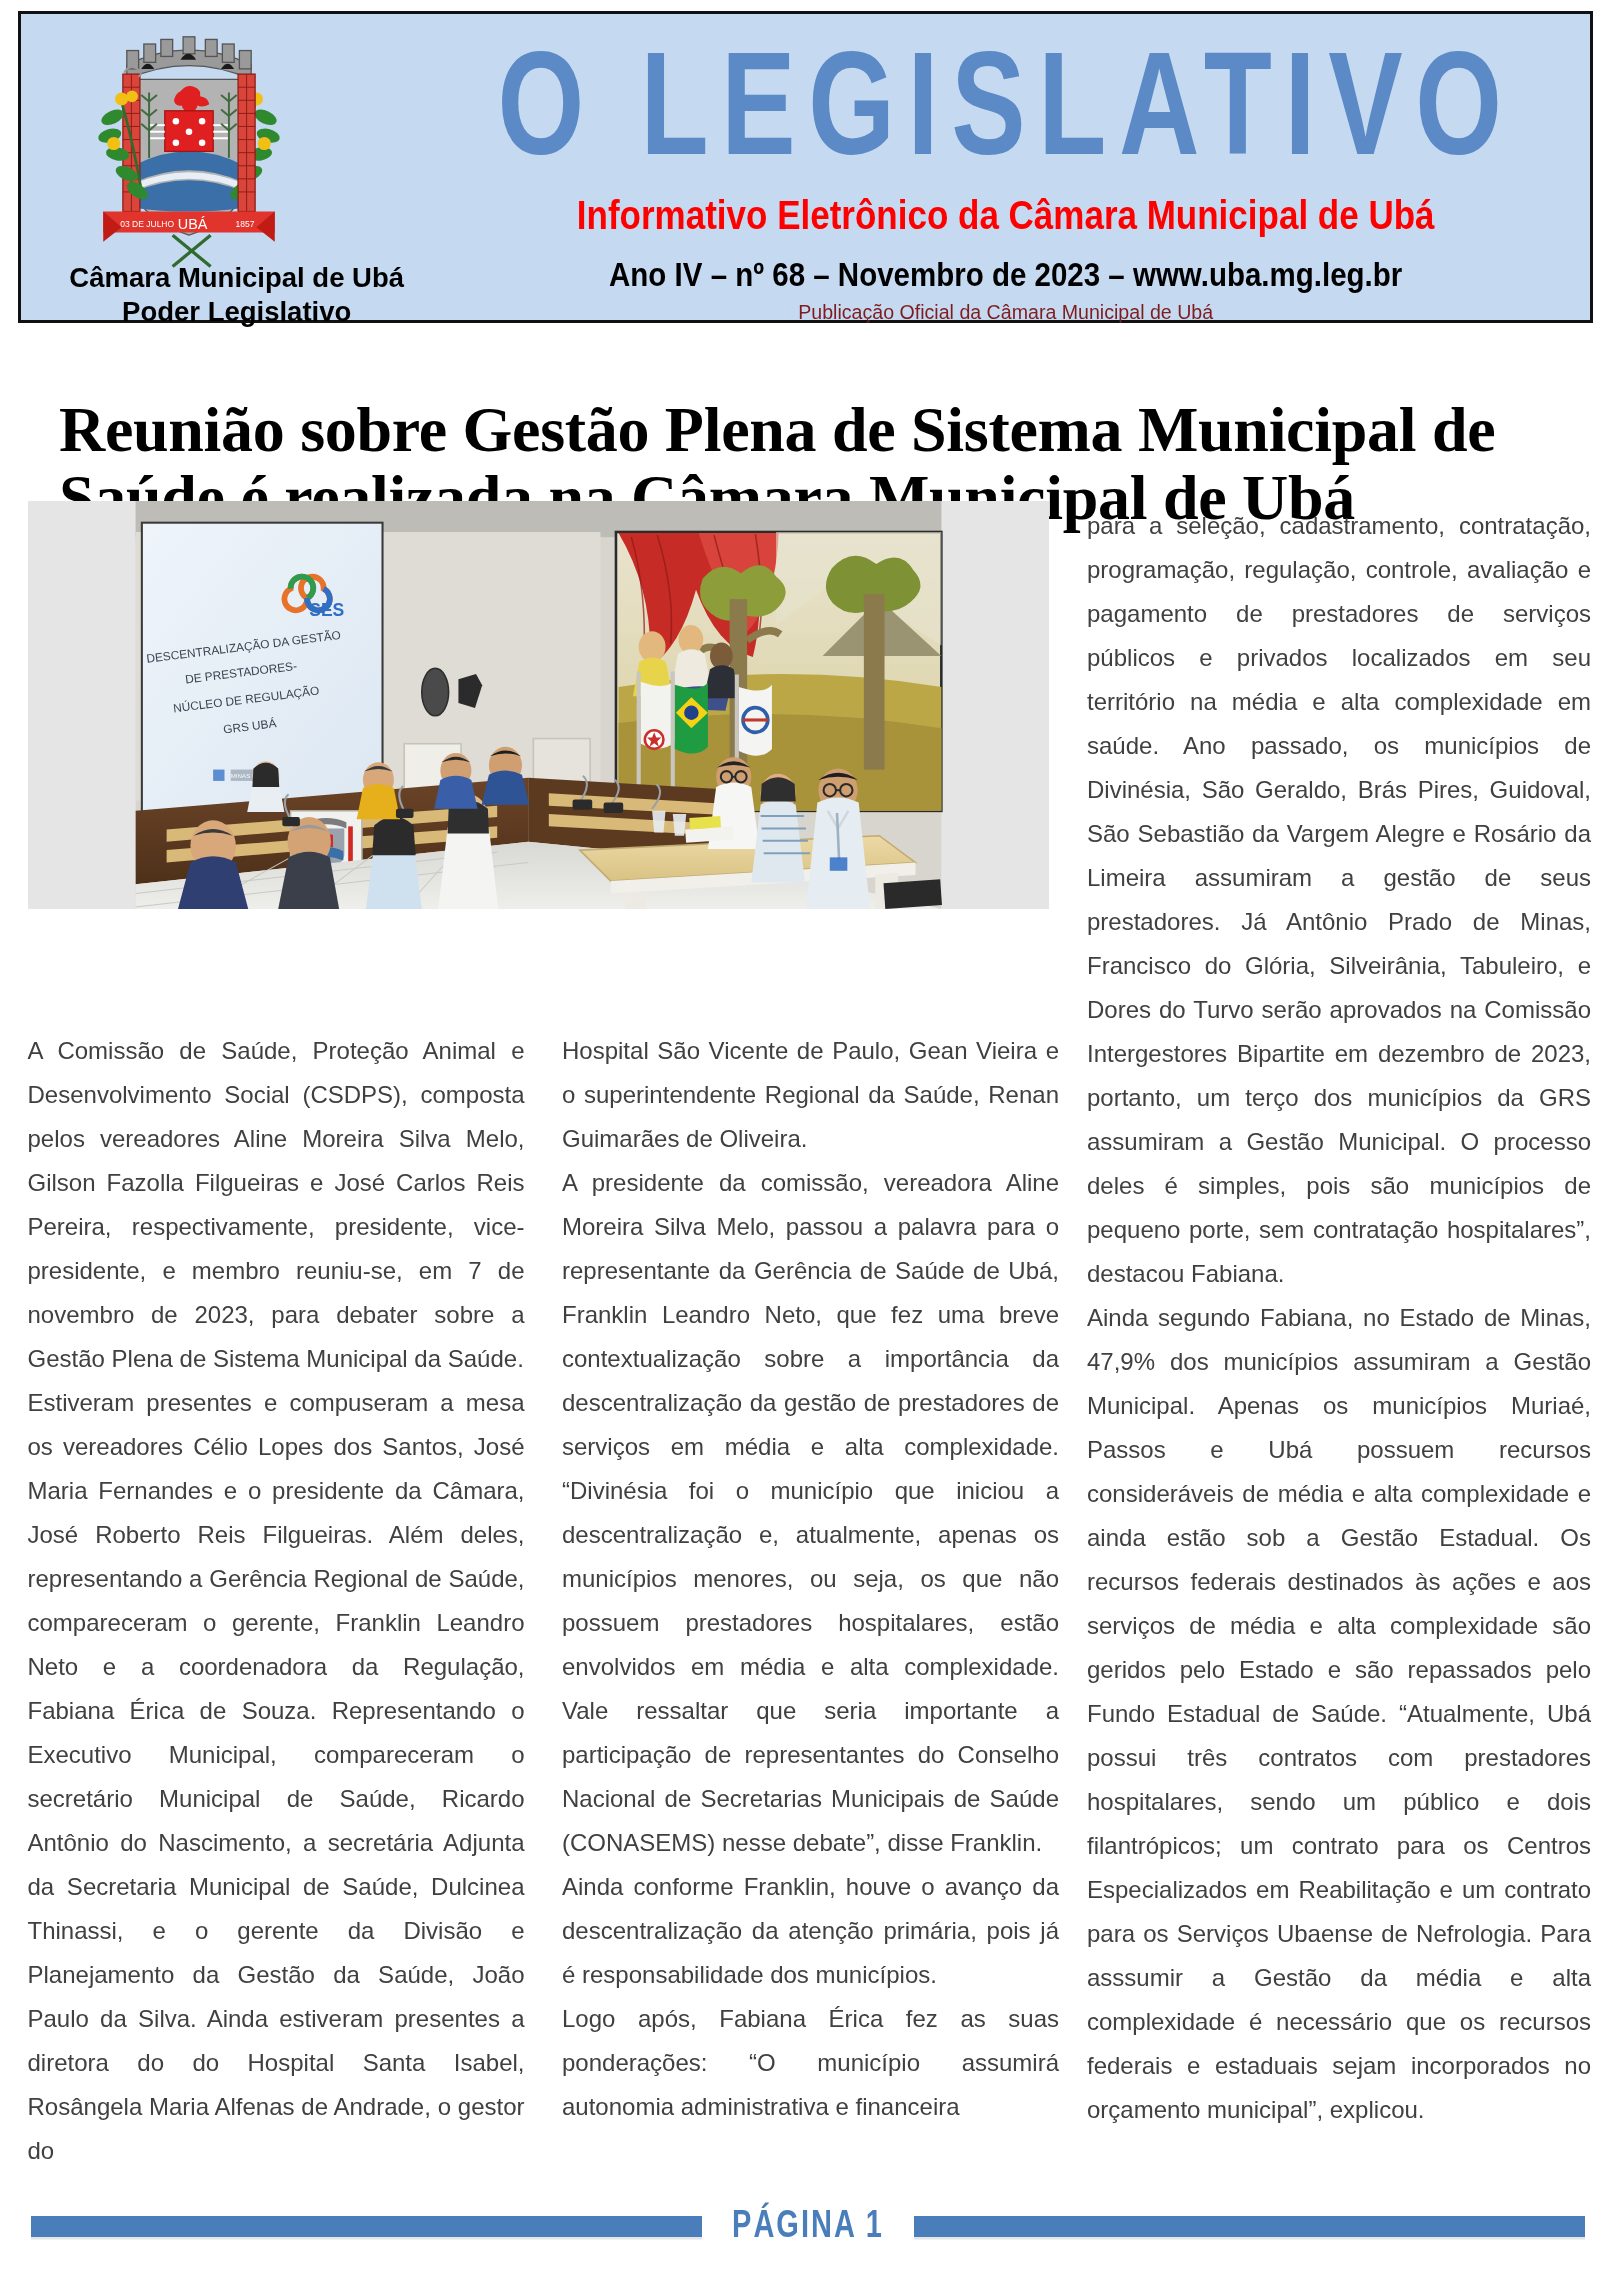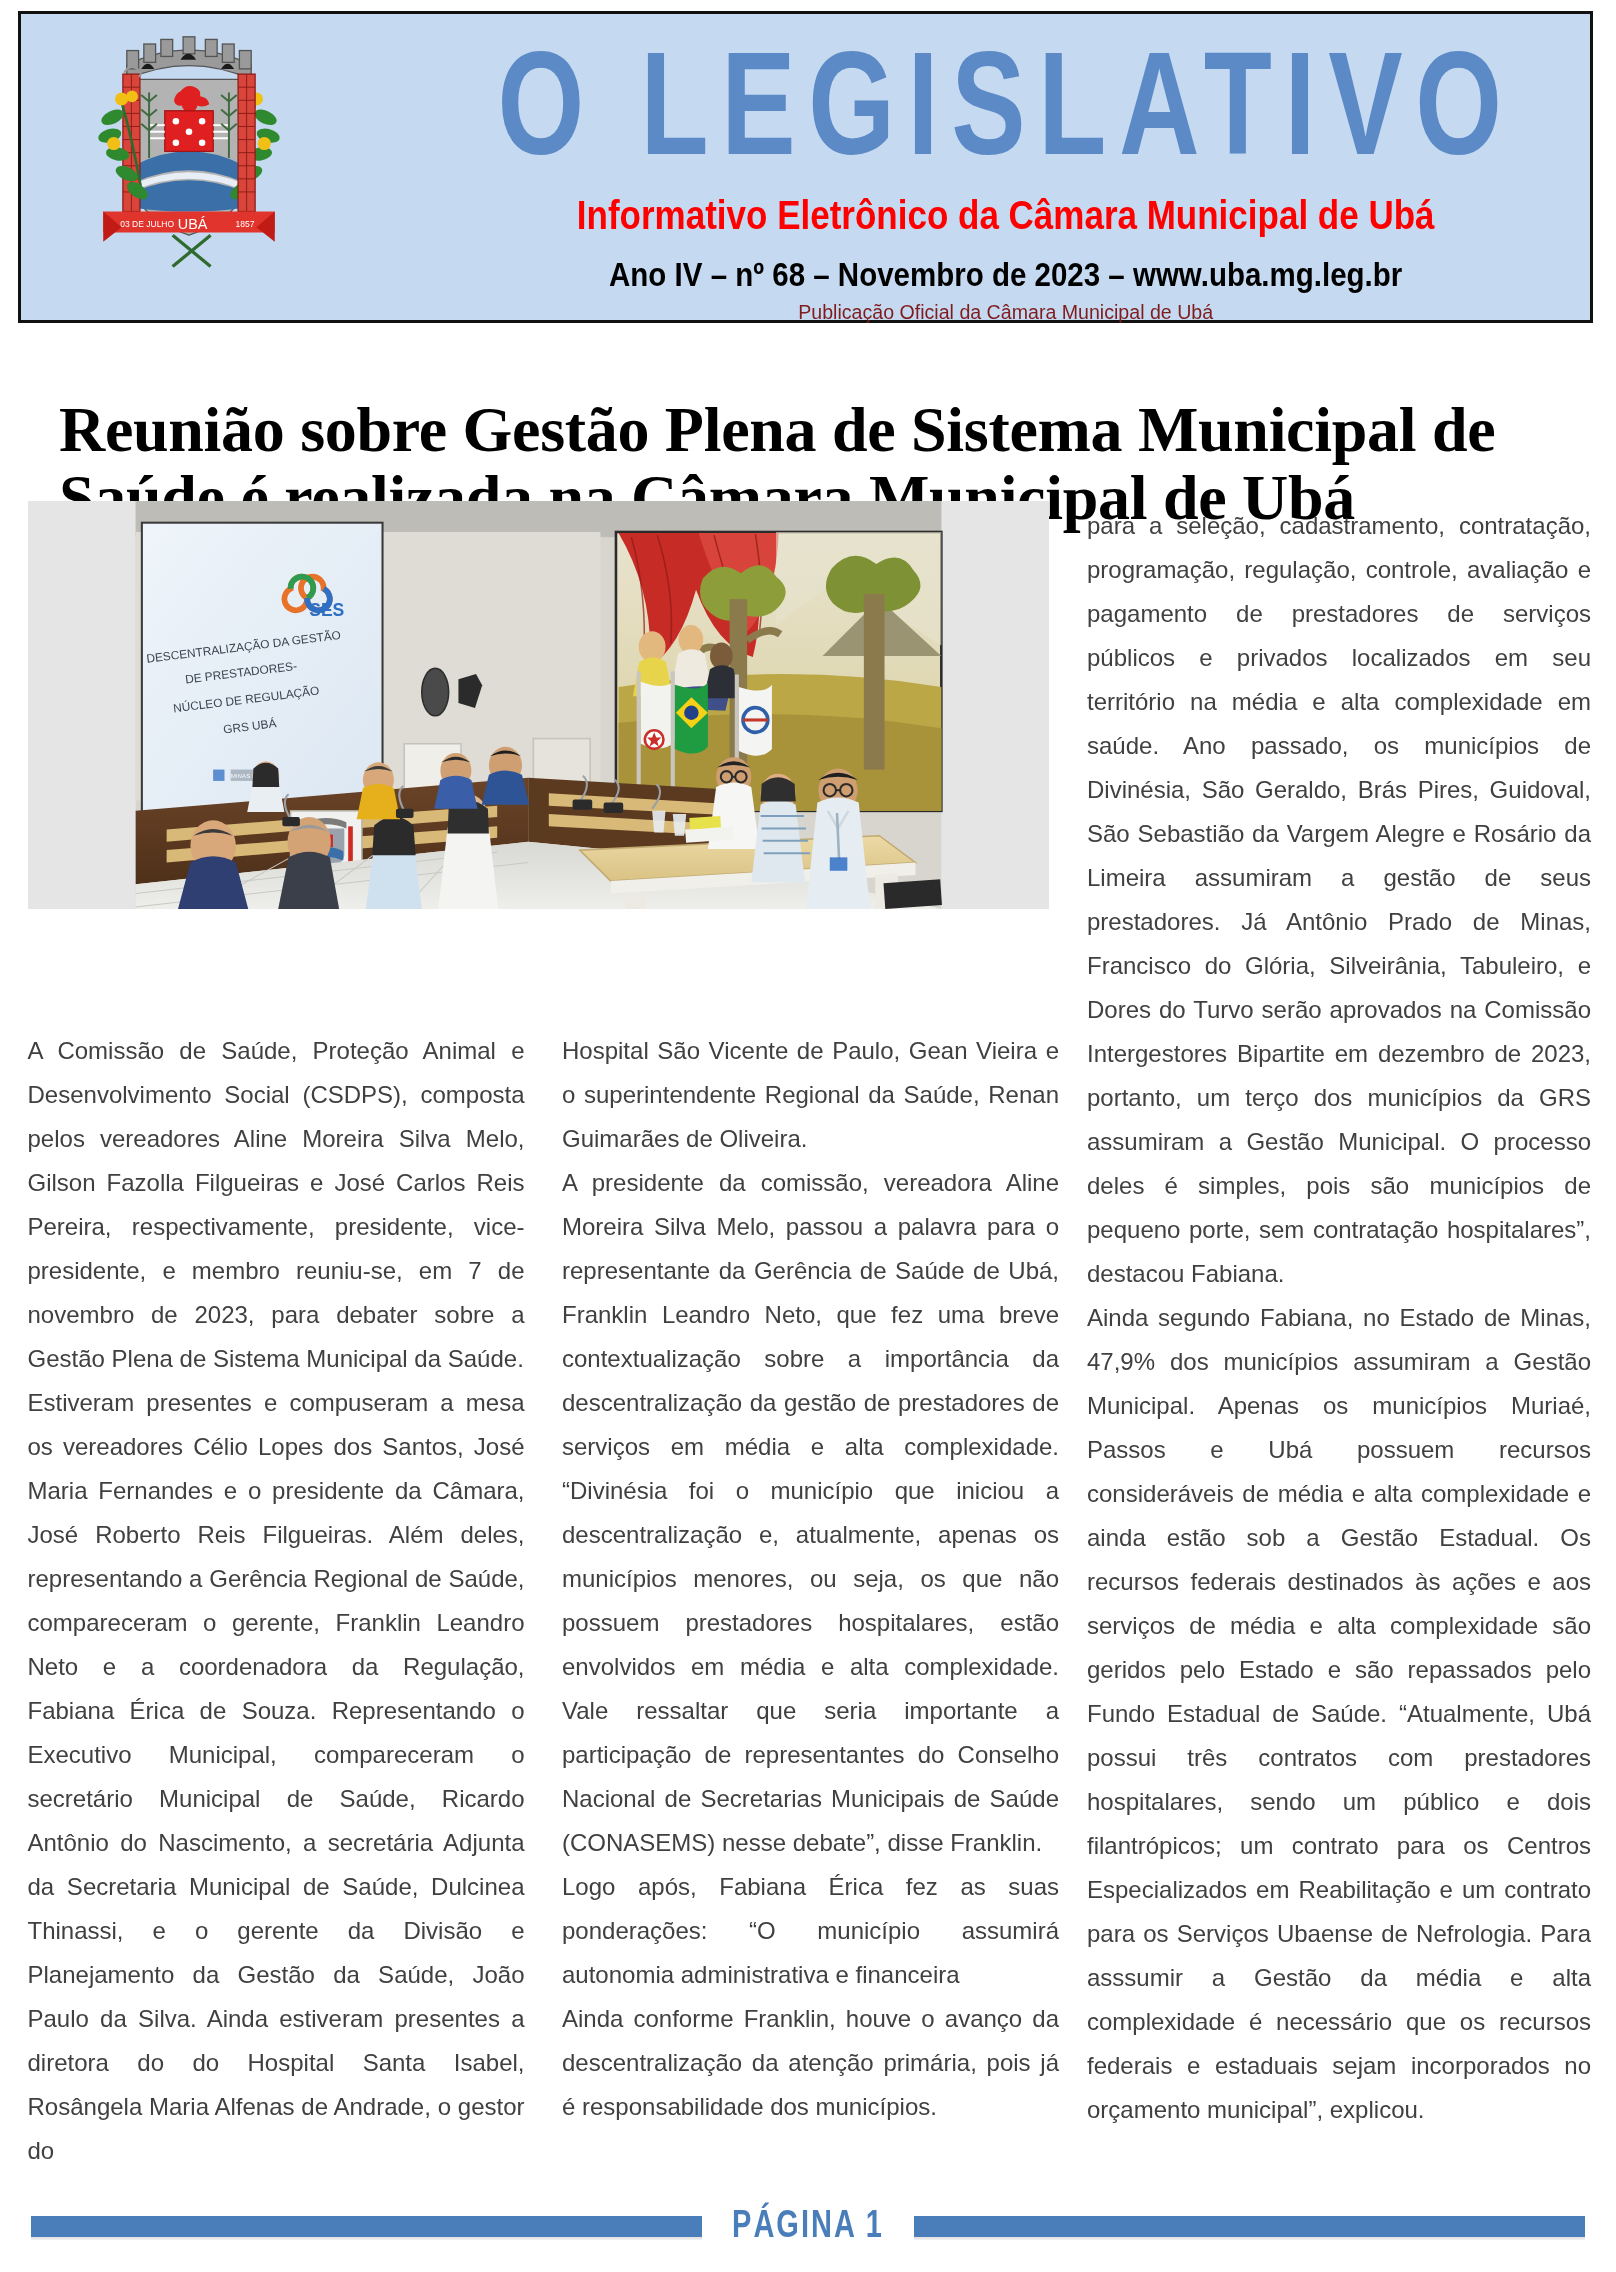--- a/index.html
+++ b/index.html
@@ -274,20 +274,24 @@
         <path d="M198 330 L140 378"></path>
       </g>
     </svg>
   </div>
 
   <div class="masthead-title">O LEGISLATIVO</div>
   <div class="masthead-sub">Informativo Eletrônico da Câmara Municipal de Ubá</div>
   <div class="masthead-issue">Ano IV – nº 68 – Novembro de 2023 – www.uba.mg.leg.br</div>
   <div class="masthead-official">Publicação Oficial da Câmara Municipal de Ubá</div>
 
+  <div class="masthead-house">
+    <div>Câmara Municipal de Ubá</div>
+    <div>Poder Legislativo</div>
+  </div>
 </div>
 
 <h1 class="headline">Reunião sobre Gestão Plena de Sistema Municipal de Saúde é realizada na Câmara Municipal de Ubá</h1>
 
 <div class="photo">
   <svg viewBox="0 0 1560 790" xmlns="http://www.w3.org/2000/svg">
     <defs>
       <linearGradient id="muralSky" x1="0" y1="0" x2="0" y2="1">
         <stop offset="0%" stop-color="#e9e3cf"></stop>
           <stop offset="100%" stop-color="#d8cf9c"></stop>
@@ -524,22 +528,22 @@
 </div>
 
 <div class="col" id="col1">
   <p>A Comissão de Saúde, Proteção Animal e Desenvolvimento Social (CSDPS), composta pelos vereadores Aline Moreira Silva Melo, Gilson Fazolla Filgueiras e José Carlos Reis Pereira, respectivamente, presidente, vice-presidente, e membro reuniu-se, em 7 de novembro de 2023, para debater sobre a Gestão Plena de Sistema Municipal da Saúde.</p>
   <p>Estiveram presentes e compuseram a mesa os vereadores Célio Lopes dos Santos, José Maria Fernandes e o presidente da Câmara, José Roberto Reis Filgueiras. Além deles, representando a Gerência Regional de Saúde, compareceram o gerente, Franklin Leandro Neto e a coordenadora da Regulação, Fabiana Érica de Souza. Representando o Executivo Municipal, compareceram o secretário Municipal de Saúde, Ricardo Antônio do Nascimento, a secretária Adjunta da Secretaria Municipal de Saúde, Dulcinea Thinassi, e o gerente da Divisão e Planejamento da Gestão da Saúde, João Paulo da Silva. Ainda estiveram presentes a diretora do do Hospital Santa Isabel, Rosângela Maria Alfenas de Andrade, o gestor do</p>
 </div>
 
 <div class="col" id="col2">
   <p>Hospital São Vicente de Paulo, Gean Vieira e o superintendente Regional da Saúde, Renan Guimarães de Oliveira.</p>
   <p>A presidente da comissão, vereadora Aline Moreira Silva Melo, passou a palavra para o representante da Gerência de Saúde de Ubá, Franklin Leandro Neto, que fez uma breve contextualização sobre a importância da descentralização da gestão de prestadores de serviços em média e alta complexidade. “Divinésia foi o município que iniciou a descentralização e, atualmente, apenas os municípios menores, ou seja, os que não possuem prestadores hospitalares, estão envolvidos em média e alta complexidade. Vale ressaltar que seria importante a participação de representantes do Conselho Nacional de Secretarias Municipais de Saúde (CONASEMS) nesse debate”, disse Franklin.</p>
+  <p>Ainda conforme Franklin, houve o avanço da descentralização da atenção primária, pois já é responsabilidade dos municípios.</p>
   <p>Logo após, Fabiana Érica fez as suas ponderações: “O município assumirá autonomia administrativa e financeira</p>
-  <p>Ainda conforme Franklin, houve o avanço da descentralização da atenção primária, pois já é responsabilidade dos municípios.</p>
 </div>
 
 <div class="col" id="col3">
   <p>para a seleção, cadastramento, contratação, programação, regulação, controle, avaliação e pagamento de prestadores de serviços públicos e privados localizados em seu território na média e alta complexidade em saúde. Ano passado, os municípios de Divinésia, São Geraldo, Brás Pires, Guidoval, São Sebastião da Vargem Alegre e Rosário da Limeira assumiram a gestão de seus prestadores. Já Antônio Prado de Minas, Francisco do Glória, Silveirânia, Tabuleiro, e Dores do Turvo serão aprovados na Comissão Intergestores Bipartite em dezembro de 2023, portanto, um terço dos municípios da GRS assumiram a Gestão Municipal. O processo deles é simples, pois são municípios de pequeno porte, sem contratação hospitalares”, destacou Fabiana.</p>
   <p>Ainda segundo Fabiana, no Estado de Minas, 47,9% dos municípios assumiram a Gestão Municipal. Apenas os municípios Muriaé, Passos e Ubá possuem recursos consideráveis de média e alta complexidade e ainda estão sob a Gestão Estadual. Os recursos federais destinados às ações e aos serviços de média e alta complexidade são geridos pelo Estado e são repassados pelo Fundo Estadual de Saúde. “Atualmente, Ubá possui três contratos com prestadores hospitalares, sendo um público e dois filantrópicos; um contrato para os Centros Especializados em Reabilitação e um contrato para os Serviços Ubaense de Nefrologia. Para asssumir a Gestão da média e alta complexidade é necessário que os recursos federais e estaduais sejam incorporados no orçamento municipal”, explicou.</p>
 </div>
 
 <div class="footer">
   <div class="bar left"></div>
   <div class="page-label">PÁGINA 1</div>

